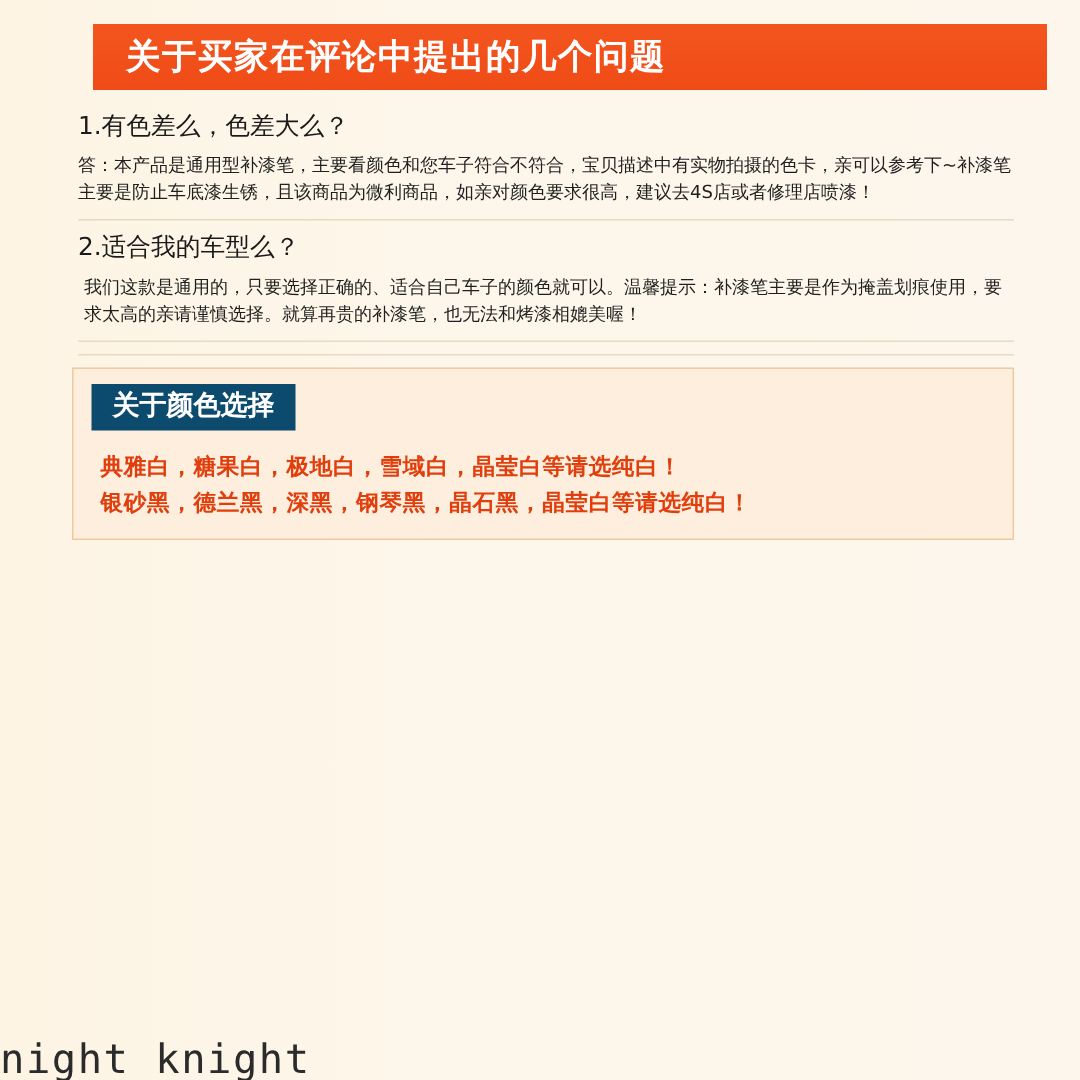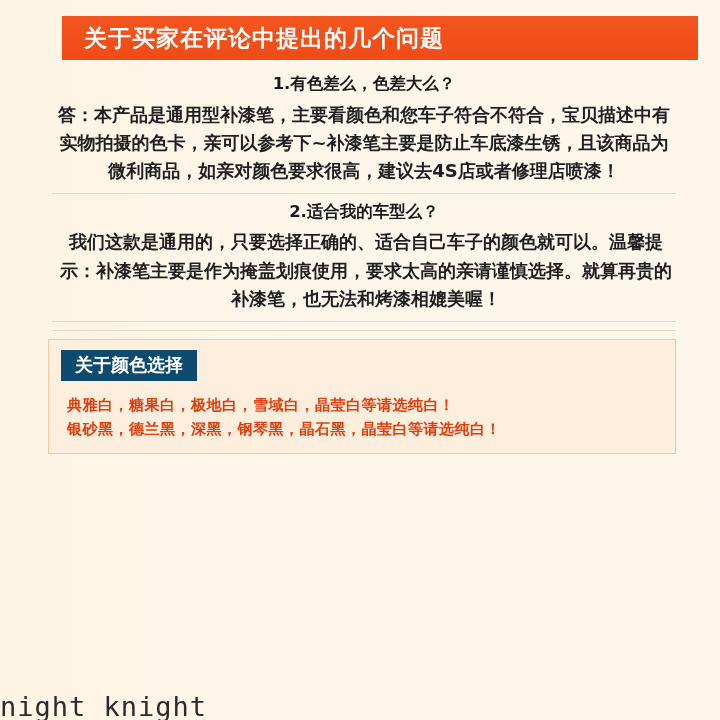--- a/index.html
+++ b/index.html
@@ -49,32 +49,30 @@
   .qa {
     margin-bottom: 5px;
   }
   .qa-sep {
     height: 1px;
     background: #e7d9c2;
     margin: 8px 0 8px 0;
   }
   .q {
     font-size: 16.5px;
-    font-weight: bold;
+    font-weight: normal;
     color: #1a1a1a;
     margin-bottom: 6px;
     line-height: 1.25;
-    text-align: center;
   }
   .a {
-    font-size: 18px;
+    font-size: 12px;
     color: #1f1f1f;
     line-height: 1.56;
-    text-align: center;
-    font-weight: bold;
+    text-align: left;
   }
   .a.indent {
     padding-left: 4px;
   }
   
   .color-section {
     margin: 6px 26px 0 30px;
     background: #fdeedd;
     border: 1px solid #f0c9a0;
     padding: 10px 12px 12px 12px;

